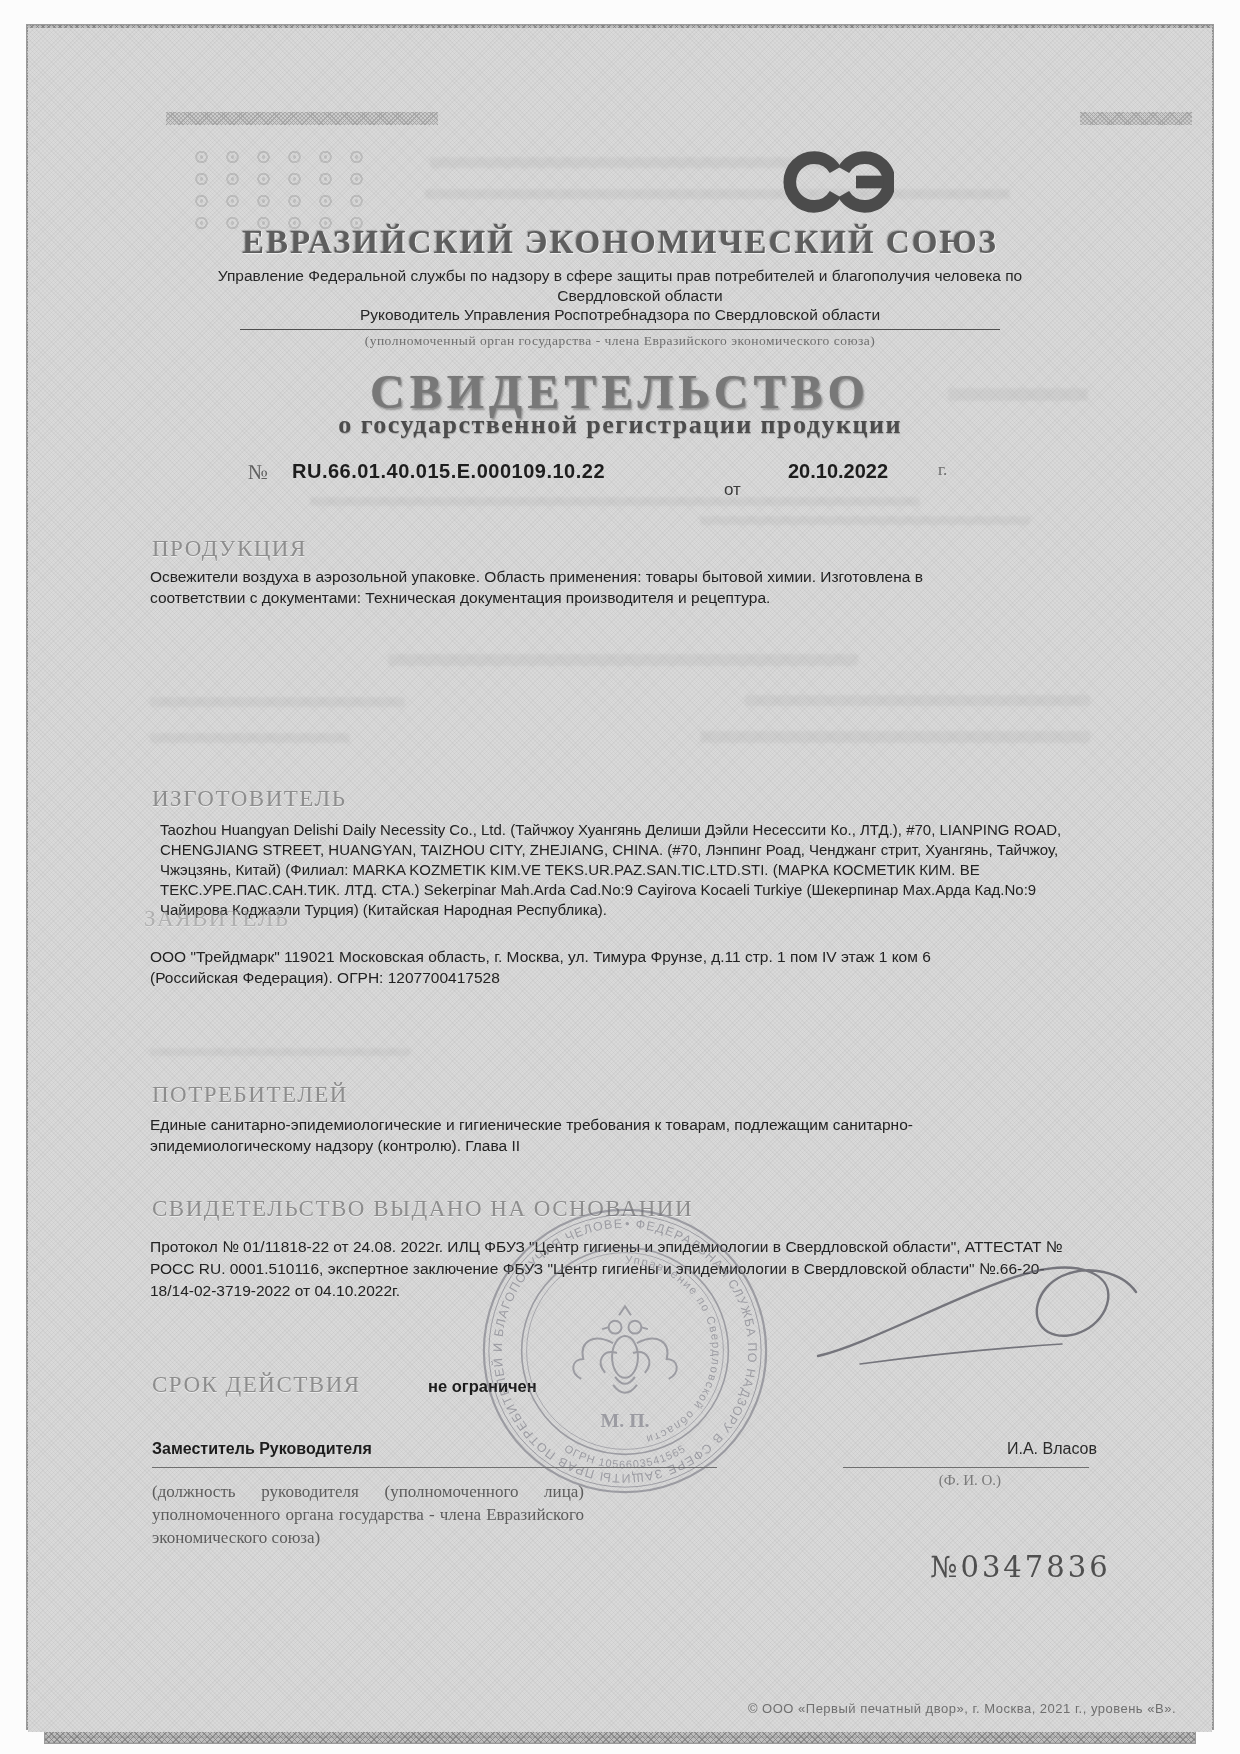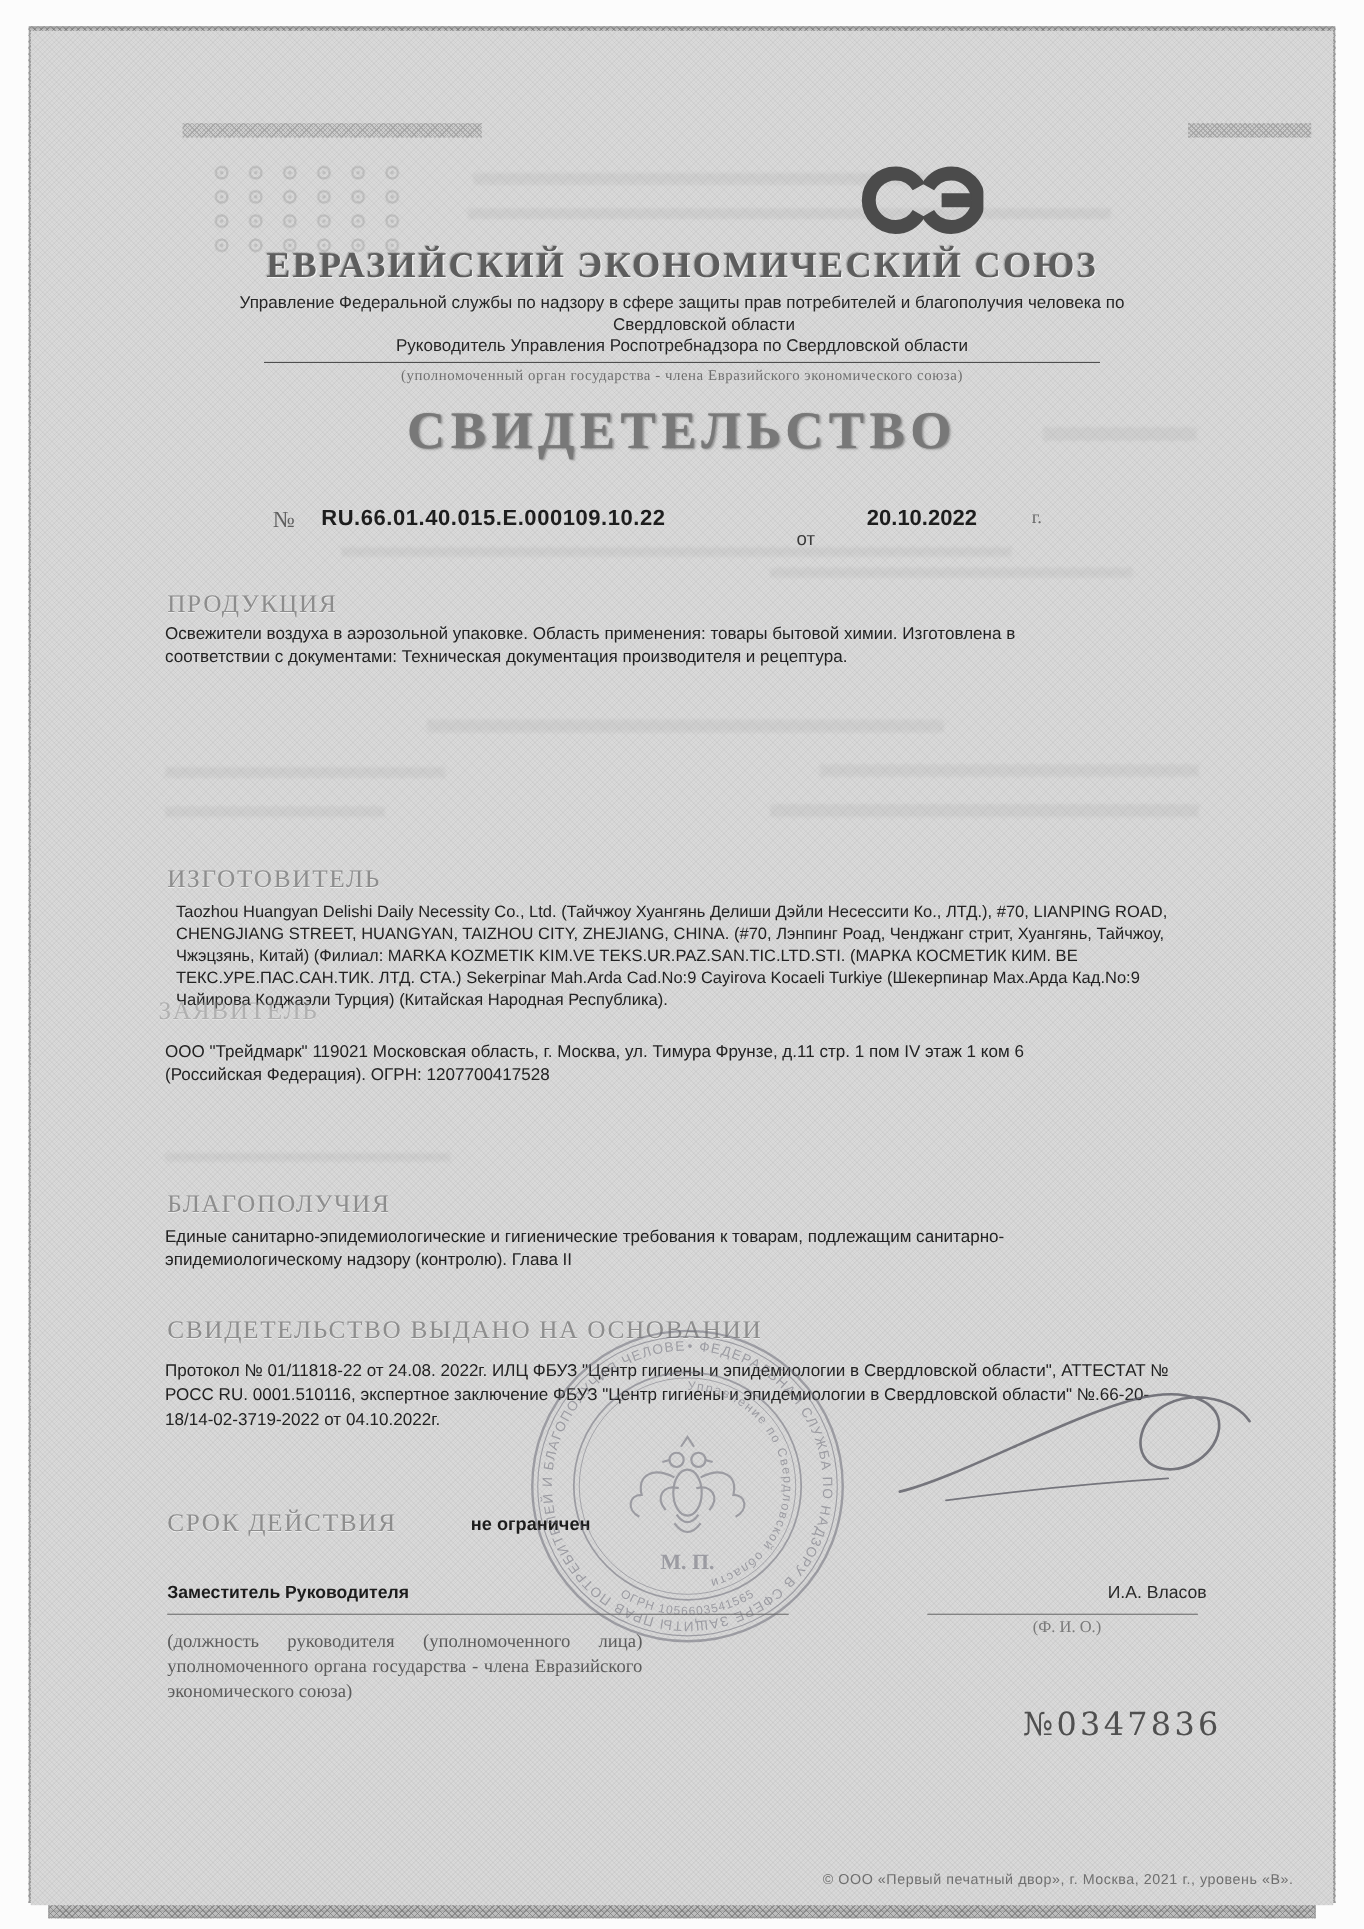--- a/index.html
+++ b/index.html
@@ -153,39 +153,40 @@
   </svg>
 
   <div class="abs center union-title serif">ЕВРАЗИЙСКИЙ ЭКОНОМИЧЕСКИЙ СОЮЗ</div>
   <div class="abs center authority auth1">Управление Федеральной службы по надзору в сфере защиты прав потребителей и благополучия человека по</div>
   <div class="abs center authority auth2">Свердловской области</div>
   <div class="abs center authority auth3">Руководитель Управления Роспотребнадзора по Свердловской области</div>
   <div class="abs rule"></div>
   <div class="abs center auth-note serif">(уполномоченный орган государства - члена Евразийского экономического союза)</div>
 
   <div class="abs center doc-title serif">СВИДЕТЕЛЬСТВО</div>
+  <div class="abs center doc-subtitle serif">о государственной регистрации продукции</div>
 
   <div class="abs num-row" style="left:0;width:1240px;">
     <span class="abs num-label serif">№</span>
     <span class="abs num-value">RU.66.01.40.015.E.000109.10.22</span>
     <span class="abs ot-label">от</span>
     <span class="abs date-value">20.10.2022</span>
     <span class="abs g-label serif">г.</span>
   </div>
 
   <div class="abs sec-h h-product">ПРОДУКЦИЯ</div>
   <div class="abs body-txt t-product">Освежители воздуха в аэрозольной упаковке. Область применения: товары бытовой химии. Изготовлена в соответствии с документами: Техническая документация производителя и рецептура.</div>
 
   <div class="abs sec-h h-manufacturer">ИЗГОТОВИТЕЛЬ</div>
   <div class="abs body-txt t-manufacturer">Taozhou Huangyan Delishi Daily Necessity Co., Ltd. (Тайчжоу Хуангянь Делиши Дэйли Несессити Ко., ЛТД.), #70, LIANPING ROAD, CHENGJIANG STREET, HUANGYAN, TAIZHOU CITY, ZHEJIANG, CHINA. (#70, Лэнпинг Роад, Ченджанг стрит, Хуангянь, Тайчжоу, Чжэцзянь, Китай) (Филиал: MARKA KOZMETIK KIM.VE TEKS.UR.PAZ.SAN.TIC.LTD.STI. (МАРКА КОСМЕТИК КИМ. ВЕ ТЕКС.УРЕ.ПАС.САН.ТИК. ЛТД. СТА.) Sekerpinar Mah.Arda Cad.No:9 Cayirova Kocaeli Turkiye (Шекерпинар Мах.Арда Кад.No:9 Чайирова Коджаэли Турция) (Китайская Народная Республика).</div>
 
   <div class="abs sec-h h-applicant">ЗАЯВИТЕЛЬ</div>
   <div class="abs body-txt t-applicant">ООО "Трейдмарк" 119021 Московская область, г. Москва, ул. Тимура Фрунзе, д.11 стр. 1 пом IV этаж 1 ком 6 (Российская Федерация). ОГРН: 1207700417528</div>
 
-  <div class="abs sec-h h-conforms">БЛАГОПОЛУЧИЯ</div>
+  <div class="abs sec-h h-conforms">ПОТРЕБИТЕЛЕЙ</div>
   <div class="abs body-txt t-conforms">Единые санитарно-эпидемиологические и гигиенические требования к товарам, подлежащим санитарно-эпидемиологическому надзору (контролю). Глава II</div>
 
   <div class="abs sec-h h-basis">СВИДЕТЕЛЬСТВО ВЫДАНО НА ОСНОВАНИИ</div>
   <div class="abs body-txt t-basis">Протокол № 01/11818-22 от 24.08. 2022г. ИЛЦ ФБУЗ "Центр гигиены и эпидемиологии в Свердловской области", АТТЕСТАТ № РОСС RU. 0001.510116, экспертное заключение ФБУЗ "Центр гигиены и эпидемиологии в Свердловской области" №.66-20-18/14-02-3719-2022 от 04.10.2022г.</div>
 
   <div class="abs sec-h h-validity">СРОК ДЕЙСТВИЯ</div>
   <div class="abs v-validity">не ограничен</div>
 
   <svg class="abs stamp-svg" width="318" height="318" viewBox="0 0 320 320">
     <g stroke="#6e6e7a" fill="none">

